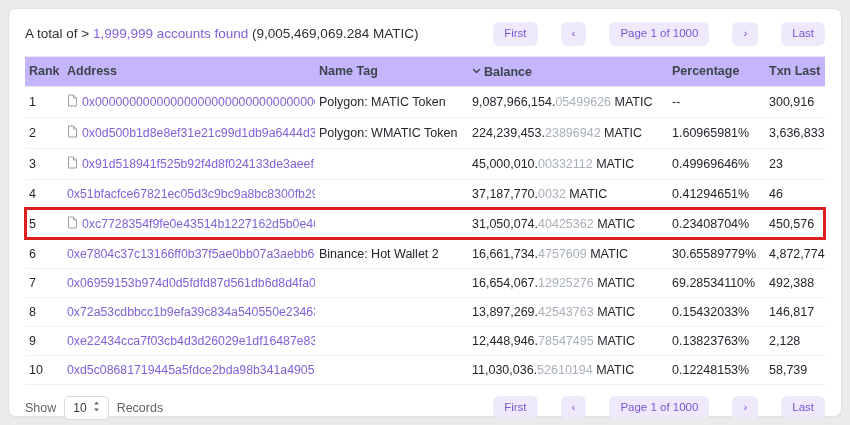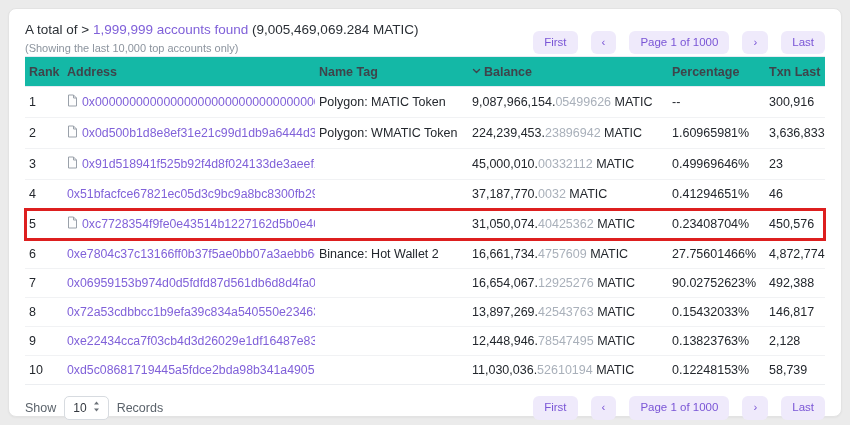--- a/index.html
+++ b/index.html
@@ -11,46 +11,46 @@
   }
   .card {
     background: #ffffff;
     border: 1px solid #e3e3e3;
     border-radius: 8px;
     margin: 8px;
     height: 409px;
     padding: 13px 16px 10px 16px;
     box-shadow: 0 1px 2px rgba(0,0,0,0.04);
   }
-  .topbar { display: flex; justify-content: space-between; align-items: flex-end; margin-bottom: 2px; }
+  .topbar { display: flex; justify-content: space-between; align-items: center; margin-bottom: 10px; }
   .title-line { font-size: 13.5px; color: #2b3036; }
   .title-line .lnk { color: var(--link); }
   .subtitle { font-size: 11px; color: #8c949e; margin-top: 5px; }
-  .pager { display: flex; gap: 13px; align-items: center; }
+  .pager { display: flex; gap: 23px; align-items: center; }
   .pager .pbtn {
     background: var(--pagination_bg);
     color: var(--pagination_text);
     font-size: 11.5px;
     border: none;
     border-radius: 6px;
     padding: 6px 11px;
     font-family: inherit;
     cursor: pointer;
     line-height: 1;
   }
   .pager .pindicator { cursor: default; }
   table { width: 100%; border-collapse: collapse; table-layout: fixed; }
   col.c-rank { width: 38px; }
   col.c-addr { width: 252px; }
   col.c-tag  { width: 153px; }
   col.c-bal  { width: 200px; }
   col.c-pct  { width: 97px; }
   col.c-txn  { width: 60px; }
   thead th {
-    background: #14b8a6;
+    background: #c4b5fd;
     border-top: 1px solid #e7eaf3;
     border-bottom: 1px solid #e7eaf3;
     font-size: 12.5px;
     font-weight: 700;
     color: #3e444b;
     text-align: left;
     padding: 7px 6px 7px 4px;
     white-space: nowrap;
   }
   tbody td {
@@ -79,21 +79,20 @@
   }
 </style>
 </head>
 <body>
 
 <div class="card">
 
   <div class="topbar">
     <div>
       <div class="title-line"><span>A total of &gt; </span><span class="lnk">1,999,999 accounts found</span><span> (9,005,469,069.284 MATIC)</span></div>
-      <div class="subtitle">(Showing the last 10,000 top accounts only)</div>
     </div>
     <div class="pager">
       <button class="pbtn">First</button>
       <button class="pbtn">‹</button>
       <span class="pbtn pindicator">Page 1 of 1000</span>
       <button class="pbtn">›</button>
       <button class="pbtn">Last</button>
     </div>
   </div>
 
@@ -199,34 +198,34 @@
         <tr>
       <td>6</td>
       <td>
         <span class="addr-wrap">
 
           <a class="addr" href="#">0xe7804c37c13166ff0b37f5ae0bb07a3aebb6e245</a>
         </span>
       </td>
       <td>Binance: Hot Wallet 2</td>
       <td><span>16,661,734.</span><span class="dec">4757609</span><span> MATIC</span></td>
-      <td>27.75601466%</td>
+      <td>30.65589779%</td>
       <td>4,872,774</td>
     </tr>
         <tr>
       <td>7</td>
       <td>
         <span class="addr-wrap">
 
           <a class="addr" href="#">0x06959153b974d0d5fdfd87d561db6d8d4fa0bb0b</a>
         </span>
       </td>
       <td></td>
       <td><span>16,654,067.</span><span class="dec">12925276</span><span> MATIC</span></td>
-      <td>90.02752623%</td>
+      <td>69.28534110%</td>
       <td>492,388</td>
     </tr>
         <tr>
       <td>8</td>
       <td>
         <span class="addr-wrap">
 
           <a class="addr" href="#">0x72a53cdbbcc1b9efa39c834a540550e23463aacb</a>
         </span>
       </td>

